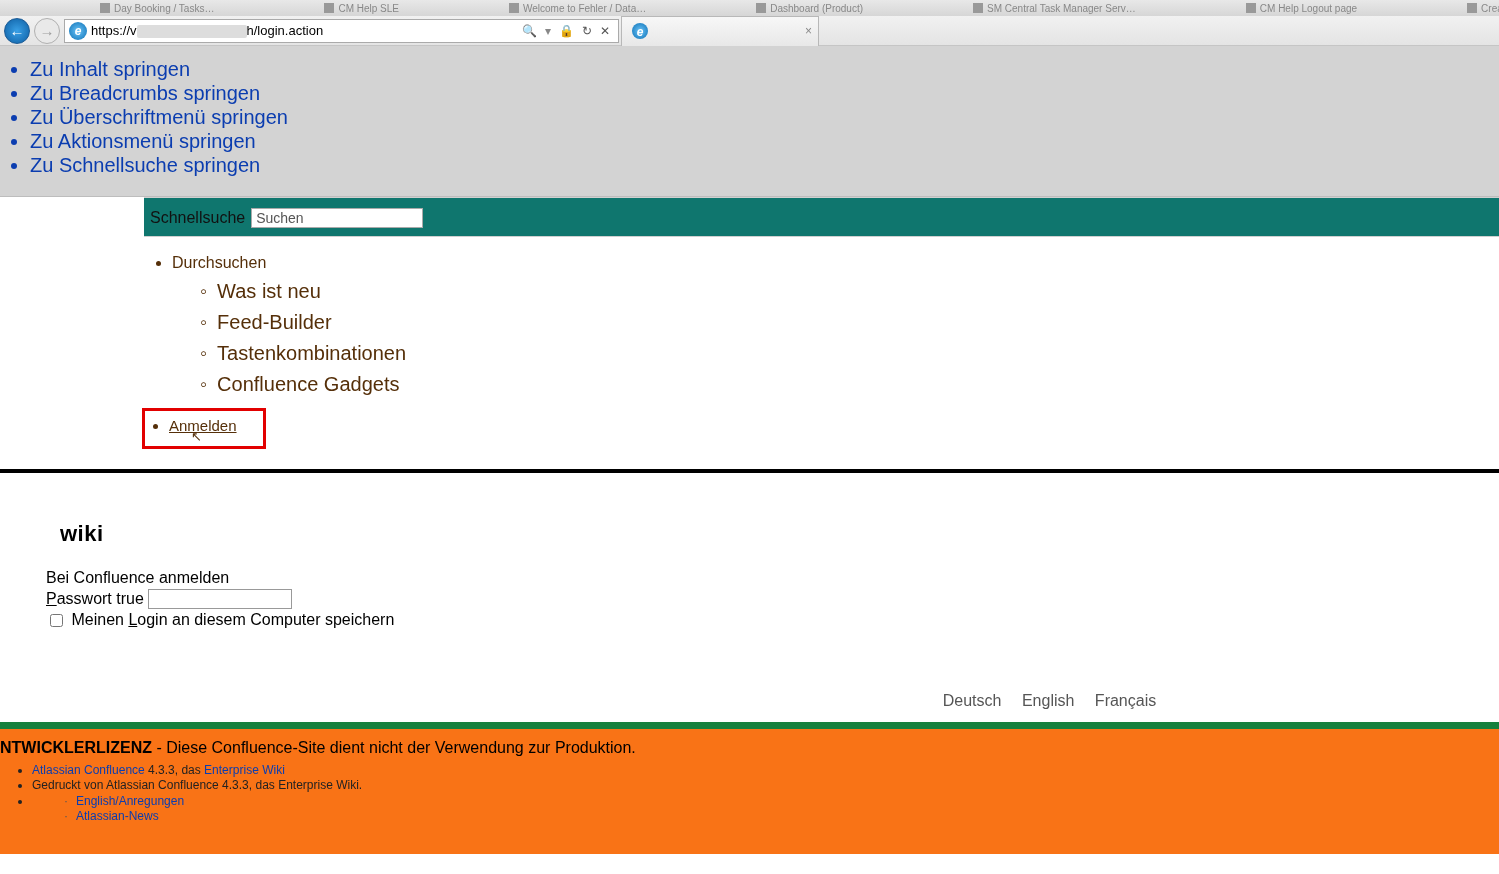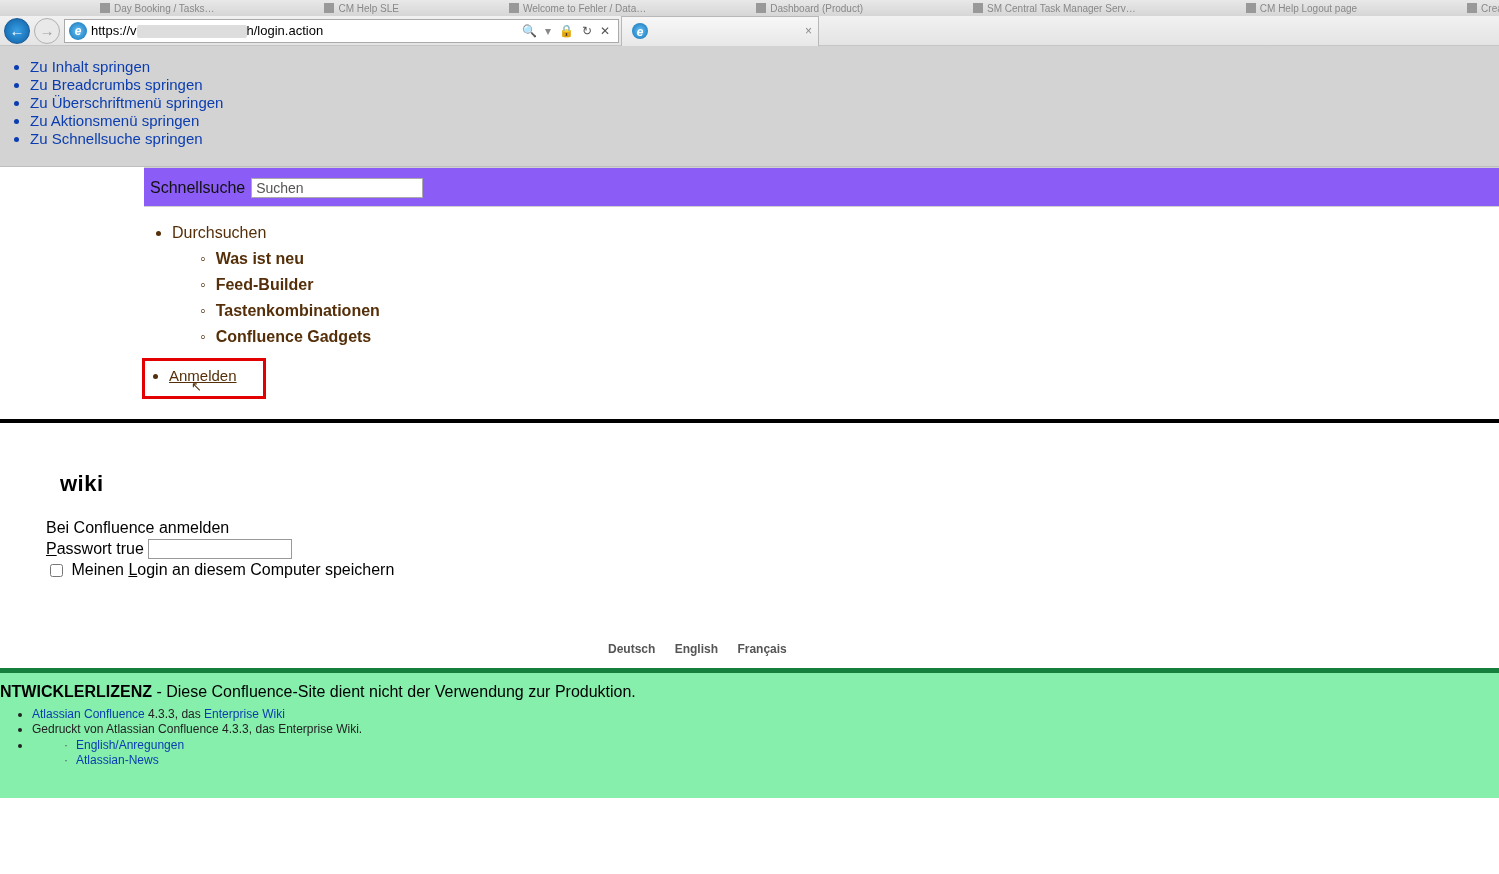--- a/index.html
+++ b/index.html
@@ -88,46 +88,46 @@
     border-bottom: none;
     background: linear-gradient(#f7f7f7,#e8e8e8);
     display: flex; align-items: center;
     padding: 0 6px; font-size: 12px; color:#444;
   }
   .tab .ticon { width:16px;height:16px;margin-right:6px; }
 
   
   .page-top { background: #d3d3d3; padding: 8px 0 18px 0; border-bottom: 1px solid #bdbdbd;}
   .skip-links { margin: 4px 0 0 12px; padding-left: 18px;}
-  .skip-links li { color:#0b3db0; margin: 1px 0; list-style: disc; font-size:15px;}
+  .skip-links li { color:#0b3db0; margin: 1px 0; list-style: disc; font-size:20px;}
   .skip-links li a { color:#0b3db0; text-decoration:none; cursor:pointer;}
 
   .white-section { background:#fff; }
   .search-row {
     margin-left: 144px;
     padding: 10px 0 8px 0;
     border: 1px solid #d0d0d0;
     border-left: none;
-    background: #8b5cf6;
+    background: #0f766e;
     display:flex; align-items:center;
     border-right:none;
   }
   .search-label { font-size:16px; margin: 0 6px 0 6px; color:#111;}
   .search-input {
     width: 172px; height: 20px;
     border: 1px solid #aaa;
     font-size: 14px; color:#555;
     padding: 0 4px;
   }
   .menu-block { padding: 14px 13px 14px 144px; color:#552f09;}
   .menu-block ul { margin: 0; padding-left: 28px;}
   .menu-block > ul > li { margin: 3px 0; font-size:16px; color:#552f09;}
   .menu-block > ul > li > span { color:#552f09;}
   .submenu { padding-left: 40px; list-style: none;}
-  .submenu li { margin: 8px 0; color:#552f09; font-size:16px;font-weight:bold; }
+  .submenu li { margin: 8px 0; color:#552f09; font-size:20px; }
   .submenu li::before { content:"◦"; color:#552f09; margin-right:10px;}
   .anmelden-box {
     border: 3px solid #e20000;
     display: inline-block;
     padding: 6px 26px 6px 10px;
     margin-top: 4px;
     margin-left: -2px;
   }
   .anmelden-box li { list-style: disc inside; }
   .anm-link { color:#552f09; text-decoration: underline; cursor:pointer;}
@@ -148,29 +148,28 @@
   .login-btn {
     background: linear-gradient(#e8f4ff,#cde5f8);
     border: 1px solid #2f6eb1;
     padding: 3px 10px;
     font-size: 14px;
     cursor: pointer;
   }
   .forgot { color:#0b3db0; text-decoration:none; margin-left:6px; cursor:pointer;}
 
   .lang-row {
-    text-align: left;
-    font-size: 12px;
+    text-align: center;
+    font-size: 16px;
     color: #555;
     margin: 48px 0 12px 600px;
-    font-weight: bold;
   }
   .lang-row span { margin: 0 8px; cursor:pointer; }
 
-  .foot { background:#86efac; border-top:5px solid #15803d; padding: 4px 0 30px 0; font-size:12px;}
+  .foot { background:#f97316; border-top:7px solid #15803d; padding: 4px 0 30px 0; font-size:12px;}
   .dev-line { font-size:16px; margin: 6px 0 6px 0;}
   .dev-line b { font-weight: bold; }
   .foot ul { margin: 2px 0 0 16px; padding-left: 16px;}
   .foot li { color:#222; margin:1px 0;}
   .foot a { color:#0b3db0; text-decoration:none; }
   .foot-sub li { list-style: none; }
   .foot-sub li::before { content:"·"; margin-right:8px; color:#555;}
 </style>
 </head>
 <body>

